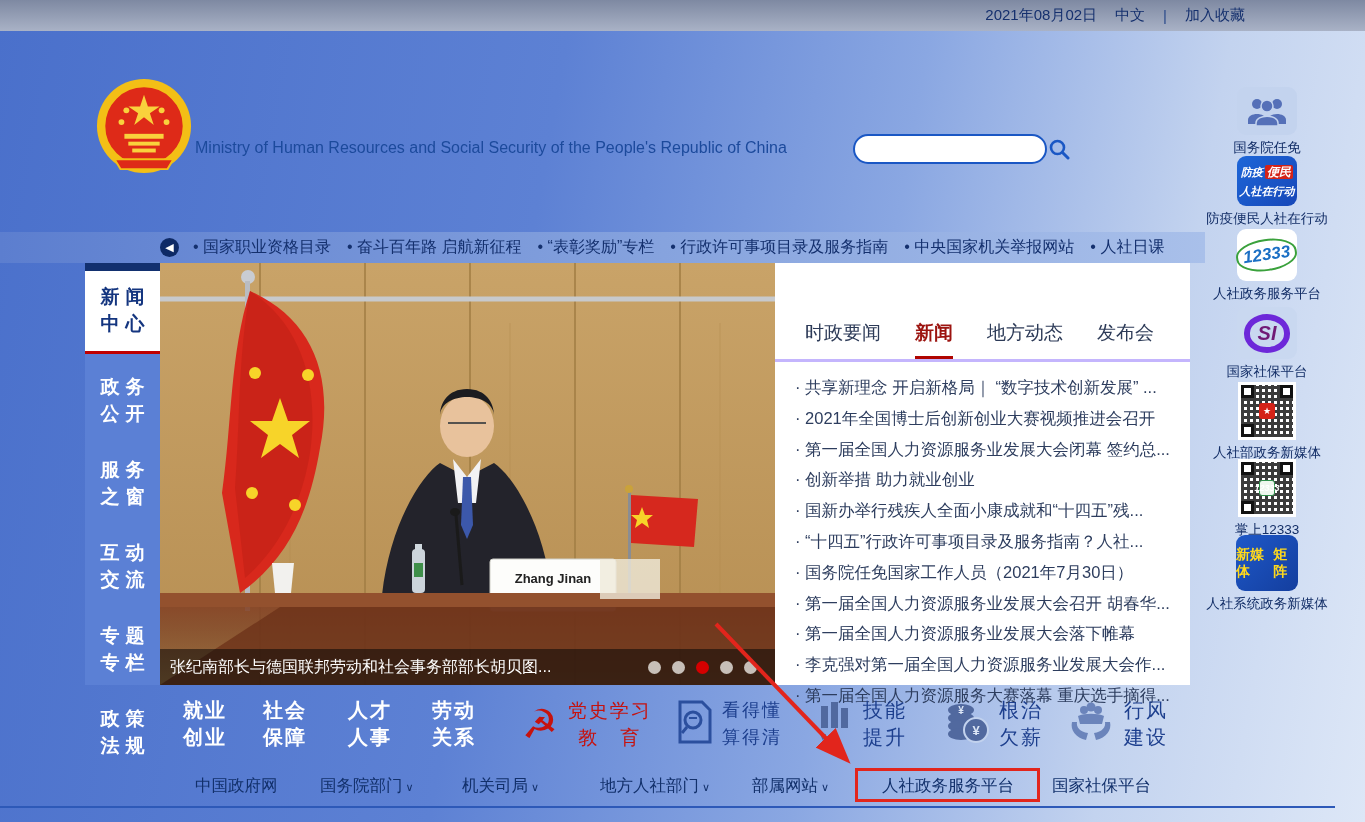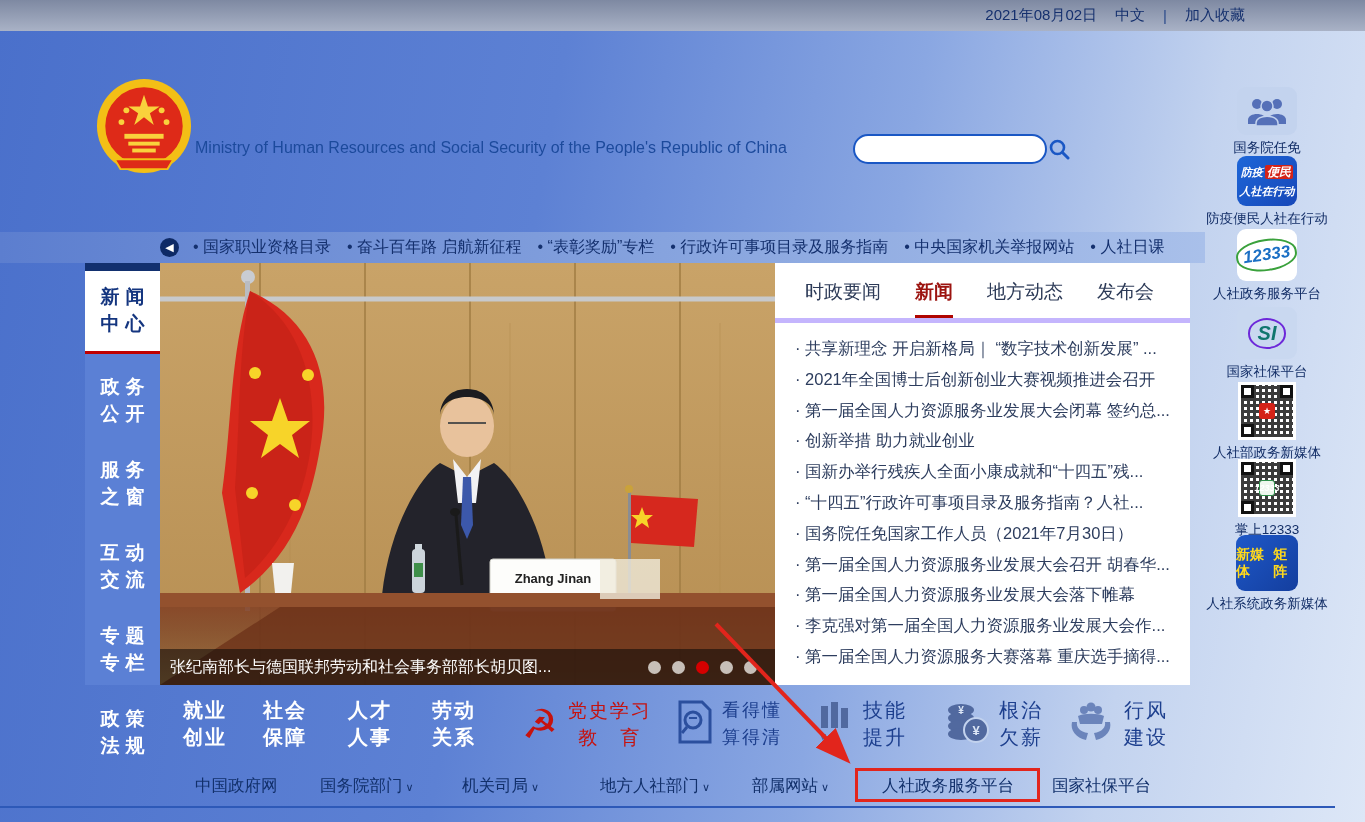--- a/index.html
+++ b/index.html
@@ -53,21 +53,21 @@
   .caption-bar { position:absolute; left:0; bottom:0; width:100%; height:36px; background:rgba(10,8,8,.55);
                  display:flex; align-items:center; color:#fff; font-size:16px; padding-left:10px; }
   .dots { position:absolute; right:18px; bottom:11px; display:flex; gap:11px; }
   .dot { width:13px; height:13px; border-radius:50%; background:#c7bfb8; cursor:pointer; }
   .dot.active { background:#d40000; }
   .nameplate-text { position:absolute; left:338px; top:308px; width:110px; text-align:center;
                     font-size:13px; font-weight:bold; color:#222; }
 
   
   .news { position:absolute; left:775px; top:263px; width:415px; height:422px; background:#fff; }
-  .tabs { display:flex; gap:34px; padding:16px 0 0 30px; border-bottom:5px solid #c4b5fd; }
+  .tabs { display:flex; gap:34px; padding:16px 0 0 30px; border-bottom:3px solid #c4b5fd;margin-top:41px; }
   .tab { font-size:19px; color:#2c3a57; padding-bottom:10px; cursor:pointer; }
   .tab.active { color:#9c1410; font-weight:bold; border-bottom:3px solid #b00500; }
   .news-list { padding:10px 14px 0 20px; }
   .news-item { font-size:16.5px; color:#2d3d5e; line-height:30.8px; white-space:nowrap; overflow:hidden;
                text-overflow:ellipsis; cursor:pointer; }
   .news-item::before { content:"· "; color:#2d3d5e; }
 
   
   .rside { position:absolute; left:1192px; top:31px; width:150px; }
   .rs-item { position:absolute; left:0; width:150px; display:flex; flex-direction:column; align-items:center; cursor:pointer; }
@@ -75,22 +75,22 @@
   .sq { border-radius:9px; display:flex; align-items:center; justify-content:center; }
   .sq-people { width:60px; height:48px; background:#c3d3ee; }
   .sq-fy { width:60px; height:50px; background:linear-gradient(135deg,#1d66d8,#1747b8); flex-direction:column; color:#fff; }
   .sq-fy .l1 { font-size:11px; font-weight:bold; font-style:italic; }
   .sq-fy .l1 b { background:#d42318; color:#fff; padding:0 2px; border-radius:2px; margin-left:2px; font-size:12px; }
   .sq-fy .l2 { font-size:11px; font-weight:bold; font-style:italic; margin-top:3px; }
   .sq-12333 { width:60px; height:52px; background:#fff; }
   .logo-12333 { font-size:17px; font-weight:bold; font-style:italic; color:#1a6fc4;
                 border:2px solid #3aa13c; border-radius:50%/46%; padding:4px 5px; transform:rotate(-8deg); }
   .sq-si { width:60px; height:52px; background:#c9d8f0; }
-  .logo-si { font-size:20px; font-weight:bold; font-style:italic; color:#0f766e;
-             border:2px solid #6d28d9; border-radius:50%; padding:2px 8px; }
+  .logo-si { font-size:20px; font-weight:bold; font-style:italic; color:#701a75;
+             border:6px solid #6d28d9; border-radius:50%; padding:2px 8px; }
   .qr { width:58px; height:58px; background:#fff; position:relative; display:flex; align-items:center; justify-content:center; }
   .qr .pat { position:absolute; inset:3px;
         background:
           repeating-linear-gradient(0deg,#1a1a1a 0 3px,transparent 3px 6px),
           repeating-linear-gradient(90deg,#1a1a1a 0 3px,#ffffff 3px 6px); opacity:.85; }
   .qr .f { position:absolute; width:13px; height:13px; border:3px solid #111; background:#fff; }
   .qr .f1 { left:3px; top:3px; } .qr .f2 { right:3px; top:3px; } .qr .f3 { left:3px; bottom:3px; }
   .qr .center-badge { position:relative; width:16px; height:16px; border-radius:3px; z-index:2;
                       display:flex; align-items:center; justify-content:center; font-size:9px; color:#fff; }
   .cb-red { background:#d42318; } .cb-green { background:#eef7ee; color:#2e8f4a; border:1px solid #2e8f4a; font-style:italic; font-weight:bold; font-size:7px; }

